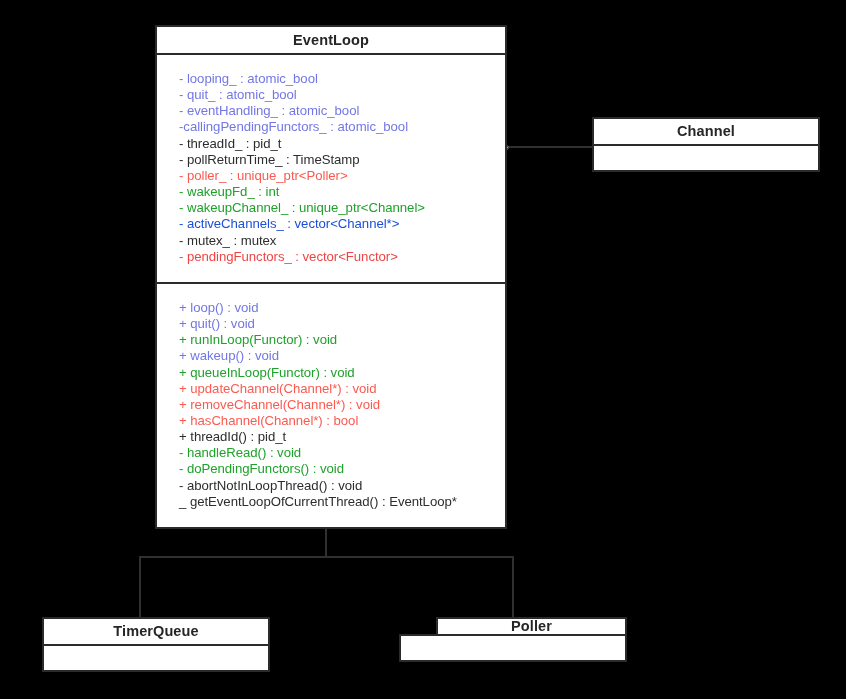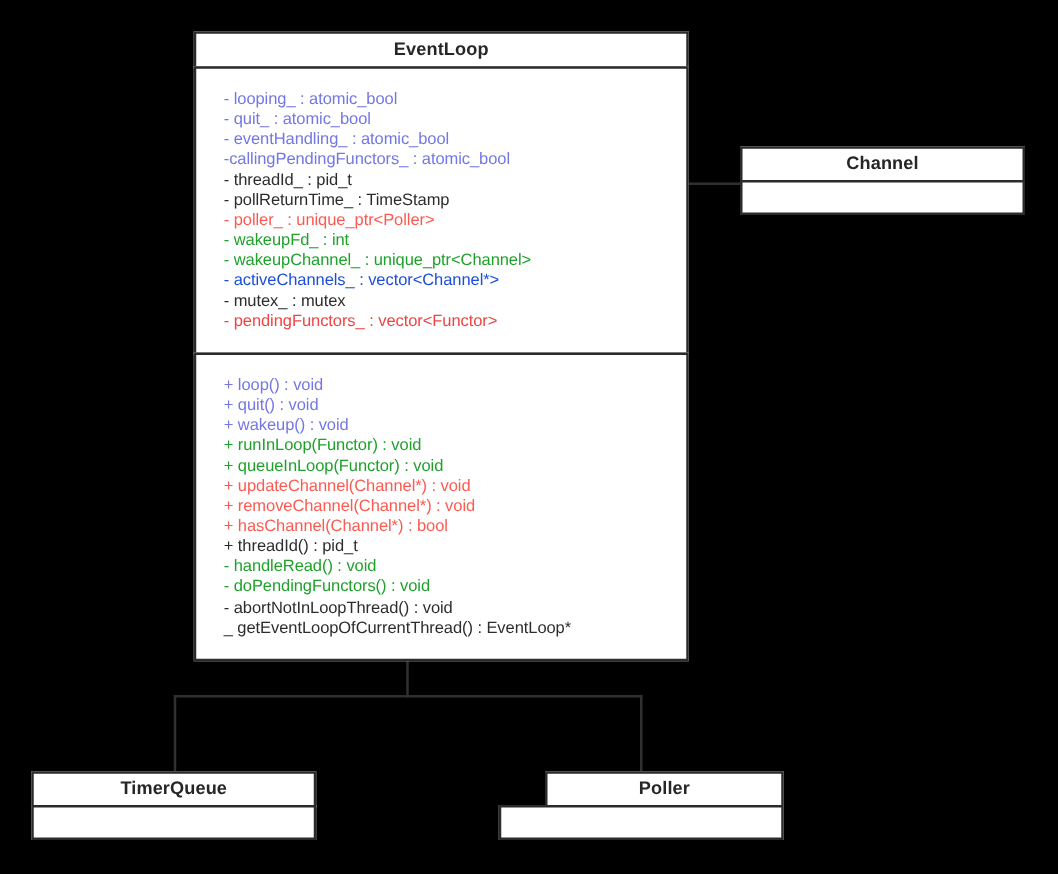--- a/index.html
+++ b/index.html
@@ -101,21 +101,21 @@
 
   <div class="conn conn-h" style="left:500px; top:146px; width:92px;"></div>
   <div class="diamond-hollow" style="left:496px; top:142px;"></div>
 
   <div class="diamond-filled" style="left:321px; top:497px;"></div>
   <div class="conn conn-v" style="left:325px; top:508px; height:50px;"></div>
   <div class="conn conn-h" style="left:139px; top:556px; width:375px;"></div>
   <div class="conn conn-v" style="left:139px; top:556px; height:62px;"></div>
   <div class="conn conn-v" style="left:512px; top:556px; height:62px;"></div>
 
-  <div class="uml-class" style="left:155px; top:25px; width:396px;">
+  <div class="uml-class" style="left:155px; top:25px; width:352px;">
     <div class="uml-title" style="height:30px;">EventLoop</div>
     <div class="uml-compartment attached">
       <ul class="member-list">
           <li class="member c-blue">- looping_ : atomic_bool</li>
           <li class="member c-blue">- quit_ : atomic_bool</li>
           <li class="member c-blue">- eventHandling_ : atomic_bool</li>
           <li class="member c-blue">-callingPendingFunctors_ : atomic_bool</li>
           <li class="member c-dark">- threadId_ : pid_t</li>
           <li class="member c-dark">- pollReturnTime_ : TimeStamp</li>
           <li class="member c-red">- poller_ : unique_ptr&lt;Poller&gt;</li>
@@ -123,43 +123,43 @@
           <li class="member c-green">- wakeupChannel_ : unique_ptr&lt;Channel&gt;</li>
           <li class="member c-magenta">- activeChannels_ : vector&lt;Channel*&gt;</li>
           <li class="member c-dark">- mutex_ : mutex</li>
           <li class="member c-brown">- pendingFunctors_ : vector&lt;Functor&gt;</li>
         </ul>
     </div>
     <div class="uml-compartment attached">
       <ul class="member-list">
           <li class="member c-blue">+ loop() : void</li>
           <li class="member c-blue">+ quit() : void</li>
+          <li class="member c-green">+ runInLoop(Functor) : void</li>
           <li class="member c-blue">+ wakeup() : void</li>
-          <li class="member c-green">+ runInLoop(Functor) : void</li>
           <li class="member c-green">+ queueInLoop(Functor) : void</li>
           <li class="member c-red">+ updateChannel(Channel*) : void</li>
           <li class="member c-red">+ removeChannel(Channel*) : void</li>
           <li class="member c-red">+ hasChannel(Channel*) : bool</li>
           <li class="member c-dark">+ threadId() : pid_t</li>
           <li class="member c-green">- handleRead() : void</li>
           <li class="member c-green">- doPendingFunctors() : void</li>
           <li class="member c-dark">- abortNotInLoopThread() : void</li>
           <li class="member c-dark">_ getEventLoopOfCurrentThread() : EventLoop*</li>
         </ul>
     </div>
   </div>
 
   <div class="uml-class" style="left:592px; top:117px; width:228px;">
     <div class="uml-title" style="height:29px;">Channel</div>
     <div class="uml-compartment attached empty-compartment"></div>
   </div>
 
-  <div class="uml-class" style="left:25px; top:617px; width:228px;">
+  <div class="uml-class" style="left:42px; top:617px; width:228px;">
     <div class="uml-title" style="height:29px;">TimerQueue</div>
     <div class="uml-compartment attached empty-compartment"></div>
   </div>
 
   <div class="uml-class" style="left:399px; top:617px; width:228px;">
-    <div class="uml-title" style="height:29px;margin-left:37px;">Poller</div>
+    <div class="uml-title" style="height:19px;margin-left:37px;">Poller</div>
     <div class="uml-compartment attached empty-compartment"></div>
   </div>
 
 </div>
 
 </body></html>

